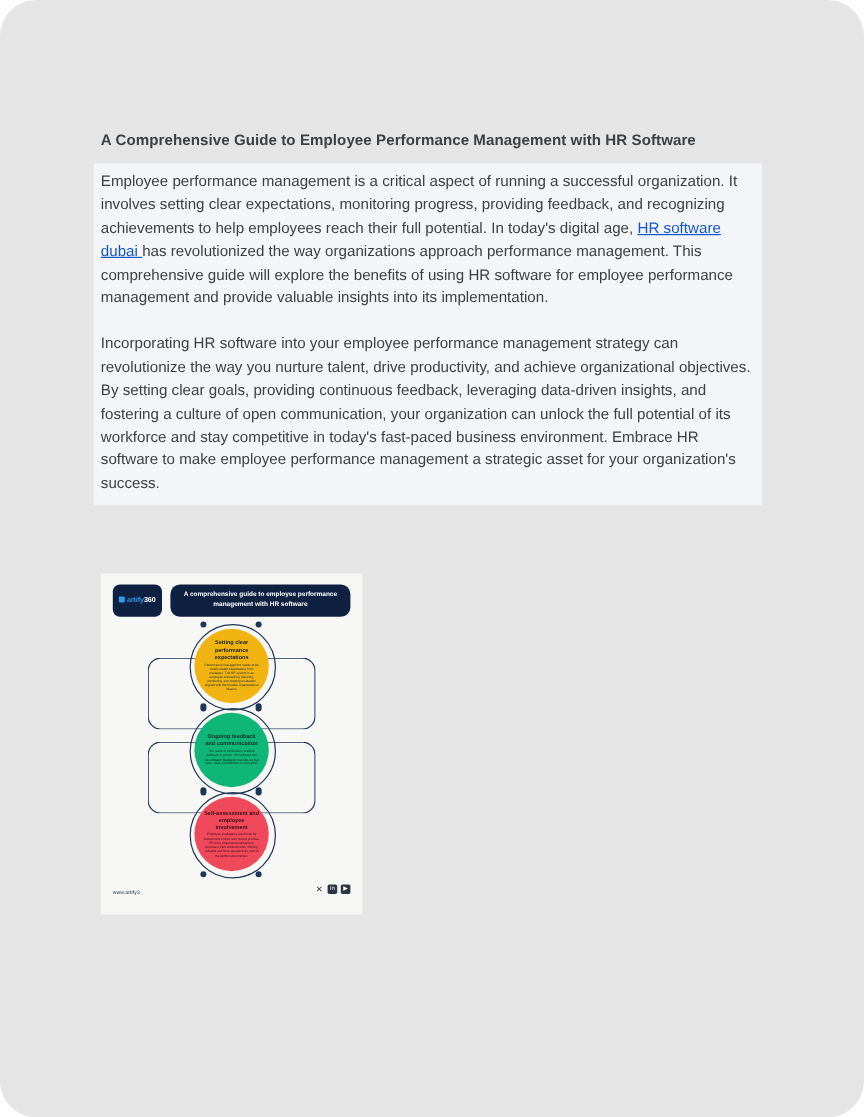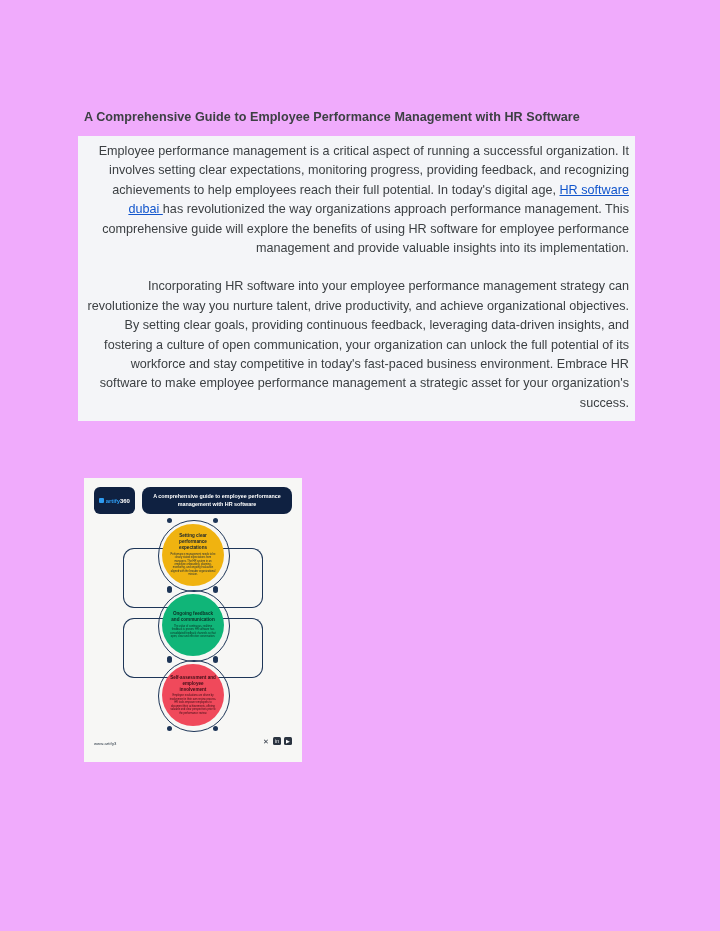--- a/index.html
+++ b/index.html
@@ -13,21 +13,22 @@
     position: relative;
     font-family: "Liberation Sans", sans-serif;
     overflow: hidden;
   }
 
   #page {
     position: absolute;
     left: 0; top: 0;
     width: 720px;
     height: 931px;
-    background: #f0abfc;
+    background: #e5e5e5;
+    border-radius: 30px;
   }
 
   
   .doc-title {
     position: absolute;
     left: 84px;
     top: 100px;
     width: 540px;
     font-size: 12.6px;
     line-height: 19px;
@@ -44,21 +45,20 @@
     padding: 6px 6px 8px 6px;
     box-sizing: border-box;
     background: #f4f5f8;
   }
   .para {
     font-size: 12.6px;
     line-height: 19.4px;
     color: #3c4043;
     margin: 0 0 19px 0;
     letter-spacing: 0.02px;
-    text-align: right;
   }
   .para:last-child { margin-bottom: 0; margin-top: 13px; }
 
   .inline-link {
     color: #1155cc;
     text-decoration: underline;
   }
 
   
   .infographic {

